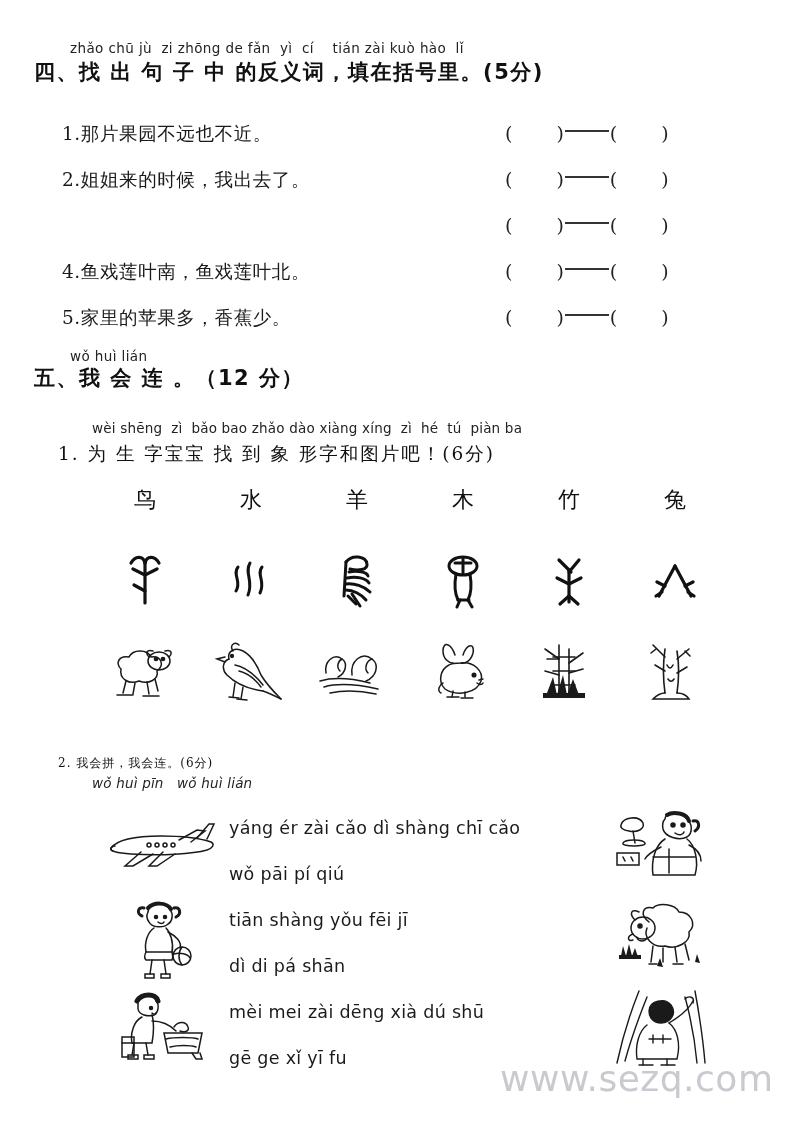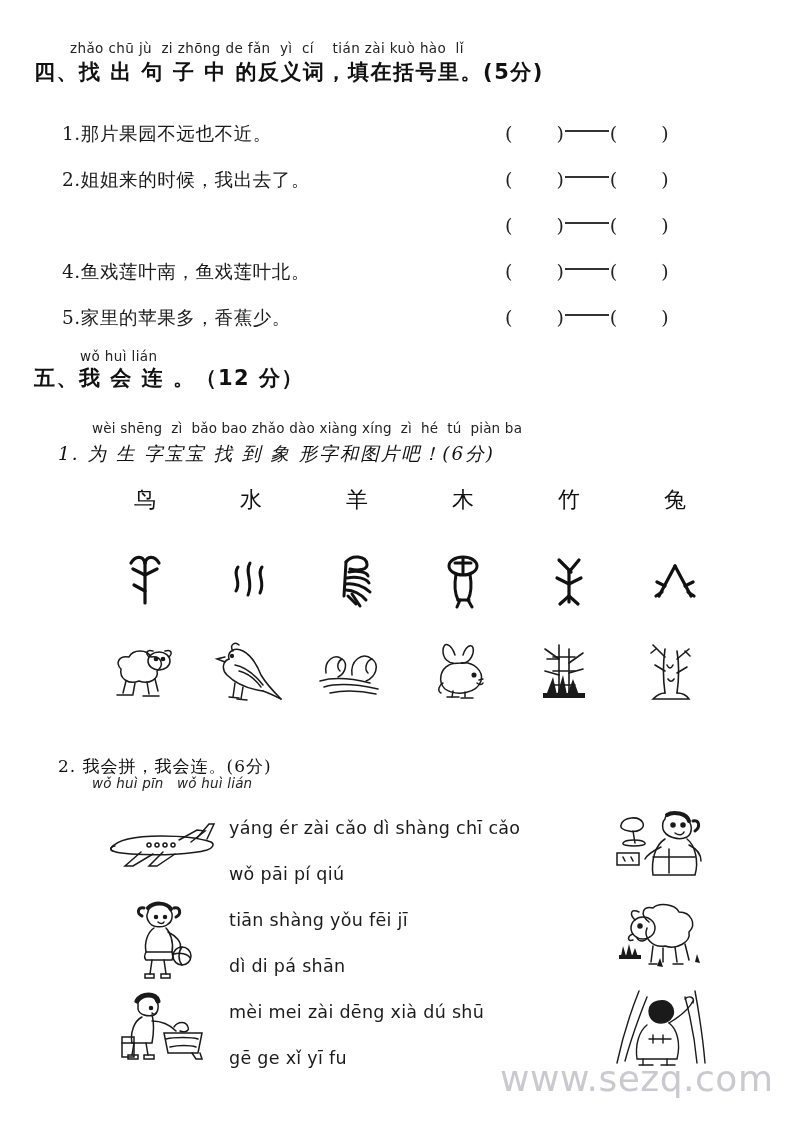--- a/index.html
+++ b/index.html
@@ -75,30 +75,29 @@
   .dash {
     display: inline-block;
     width: 44px;
     height: 2px;
     background: #333;
     margin: 0 1px 5px 1px;
   }
 
   
   #sec5 { position:absolute; left:0; top:0; width:800px; }
-  #sec5 .py { left: 80px; top: 350px; }
+  #sec5 .py { left: 70px; top: 350px; }
   #sec5 .sec-title { position:absolute; left: 34px; top: 368px; }
 
   
   #sub1-py { position:absolute; left: 92px; top: 422px; letter-spacing:.2px;}
   #sub1-title {
     position:absolute; left: 58px; top: 441px;
     font-size: 18.5px; letter-spacing: 2px; white-space: pre;
     font-family: "DejaVu Serif","Liberation Serif", serif;
-    font-style: italic;
   }
 
   .char-row {
     position:absolute; left: 110px; top: 485px;
     width: 600px; display:flex; justify-content: space-between;
   }
   .char-cell {
     width: 70px; text-align:center;
     font-size: 22px;
     font-family: "DejaVu Serif","Liberation Serif", serif;
@@ -115,21 +114,21 @@
     position:absolute; left: 96px; top: 635px;
     width: 620px; display:flex; justify-content: space-between;
   }
   .pic-cell { width: 92px; height: 72px; display:flex; align-items:center; justify-content:center; }
   .pic-cell svg { display:block; }
 
   
   #sub2-py { position:absolute; left: 92px; top: 777px; letter-spacing:.2px;font-style:italic;}
   #sub2-title {
     position:absolute; left: 58px; top: 755px;
-    font-size: 17px; letter-spacing: 1px; white-space: pre;
+    font-size: 12px; letter-spacing: 1px; white-space: pre;
     font-family: "DejaVu Serif","Liberation Serif", serif;
   }
 
   .match-area { position:absolute; left: 14px; top: 805px; width: 800px; height: 275px; }
   .match-col-left  { position:absolute; left: 84px;  top: 0; width: 124px; }
   .match-col-mid   { position:absolute; left: 215px; top: 0; width: 350px; }
   .match-col-right { position:absolute; left: 582px; top: 0; width: 130px; }
 
   .mpic { height: 88px; display:flex; align-items:center; justify-content:center; }
   .mpic svg { display:block; }

